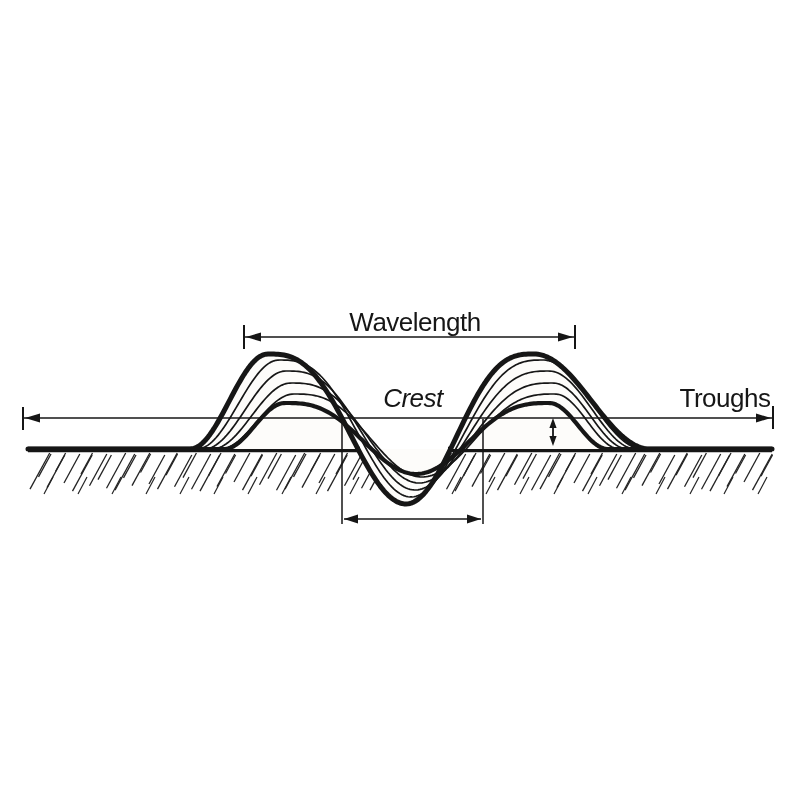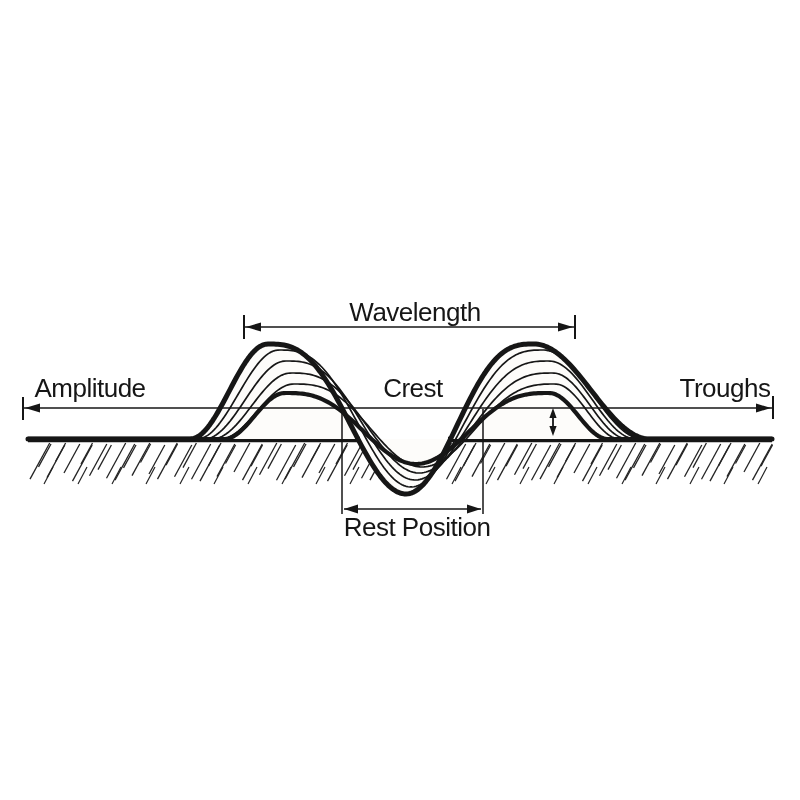--- a/index.html
+++ b/index.html
@@ -4,21 +4,21 @@
 <style>
   html,body{margin:0;padding:0;}
   body{
     width:800px;height:800px;
     background:#ffffff;
     font-family:"Liberation Sans", sans-serif;
     position:relative;
     overflow:hidden;
   }
   .stage{
-    position:absolute;left:0;top:6px;width:800px;height:636px;
+    position:absolute;left:0;top:16px;width:800px;height:636px;
   }
   svg{position:absolute;left:0;top:0;}
   .lbl{
     position:absolute;
     transform:translateX(-50%);
     font-size:26px;
     line-height:1;
     letter-spacing:-0.5px;
     color:#161616;
     white-space:nowrap;
@@ -175,20 +175,18 @@
         <polygon points="344,503 358,498.5 358,507.5" fill="#161616"></polygon>
         <polygon points="481,503 467,498.5 467,507.5" fill="#161616"></polygon>
         <line x1="553" y1="406" x2="553" y2="426" stroke="#161616" stroke-width="1.8"></line>
         <polygon points="553,402 549.4,412 556.6,412" fill="#161616"></polygon>
         <polygon points="553,430 549.4,420 556.6,420" fill="#161616"></polygon>
       </g>
   </svg>
 
   <div class="lbl" style="left:415px;top:293px;">Wavelength</div>
 
-  <div class="lbl" style="left:90px;top:369px;">Amplitude</div>
 
-  <div class="lbl" style="left:413px;top:369px;">Crest</div>
+  <div class="lbl" style="left:413px;top:369px;font-style:italic;">Crest</div>
 
   <div class="lbl" style="left:725px;top:369px;text-align:right;">Troughs</div>
 
-  <div class="lbl" style="left:417px;top:508px;">Rest Position</div>
 </div>
 
 </body></html>

